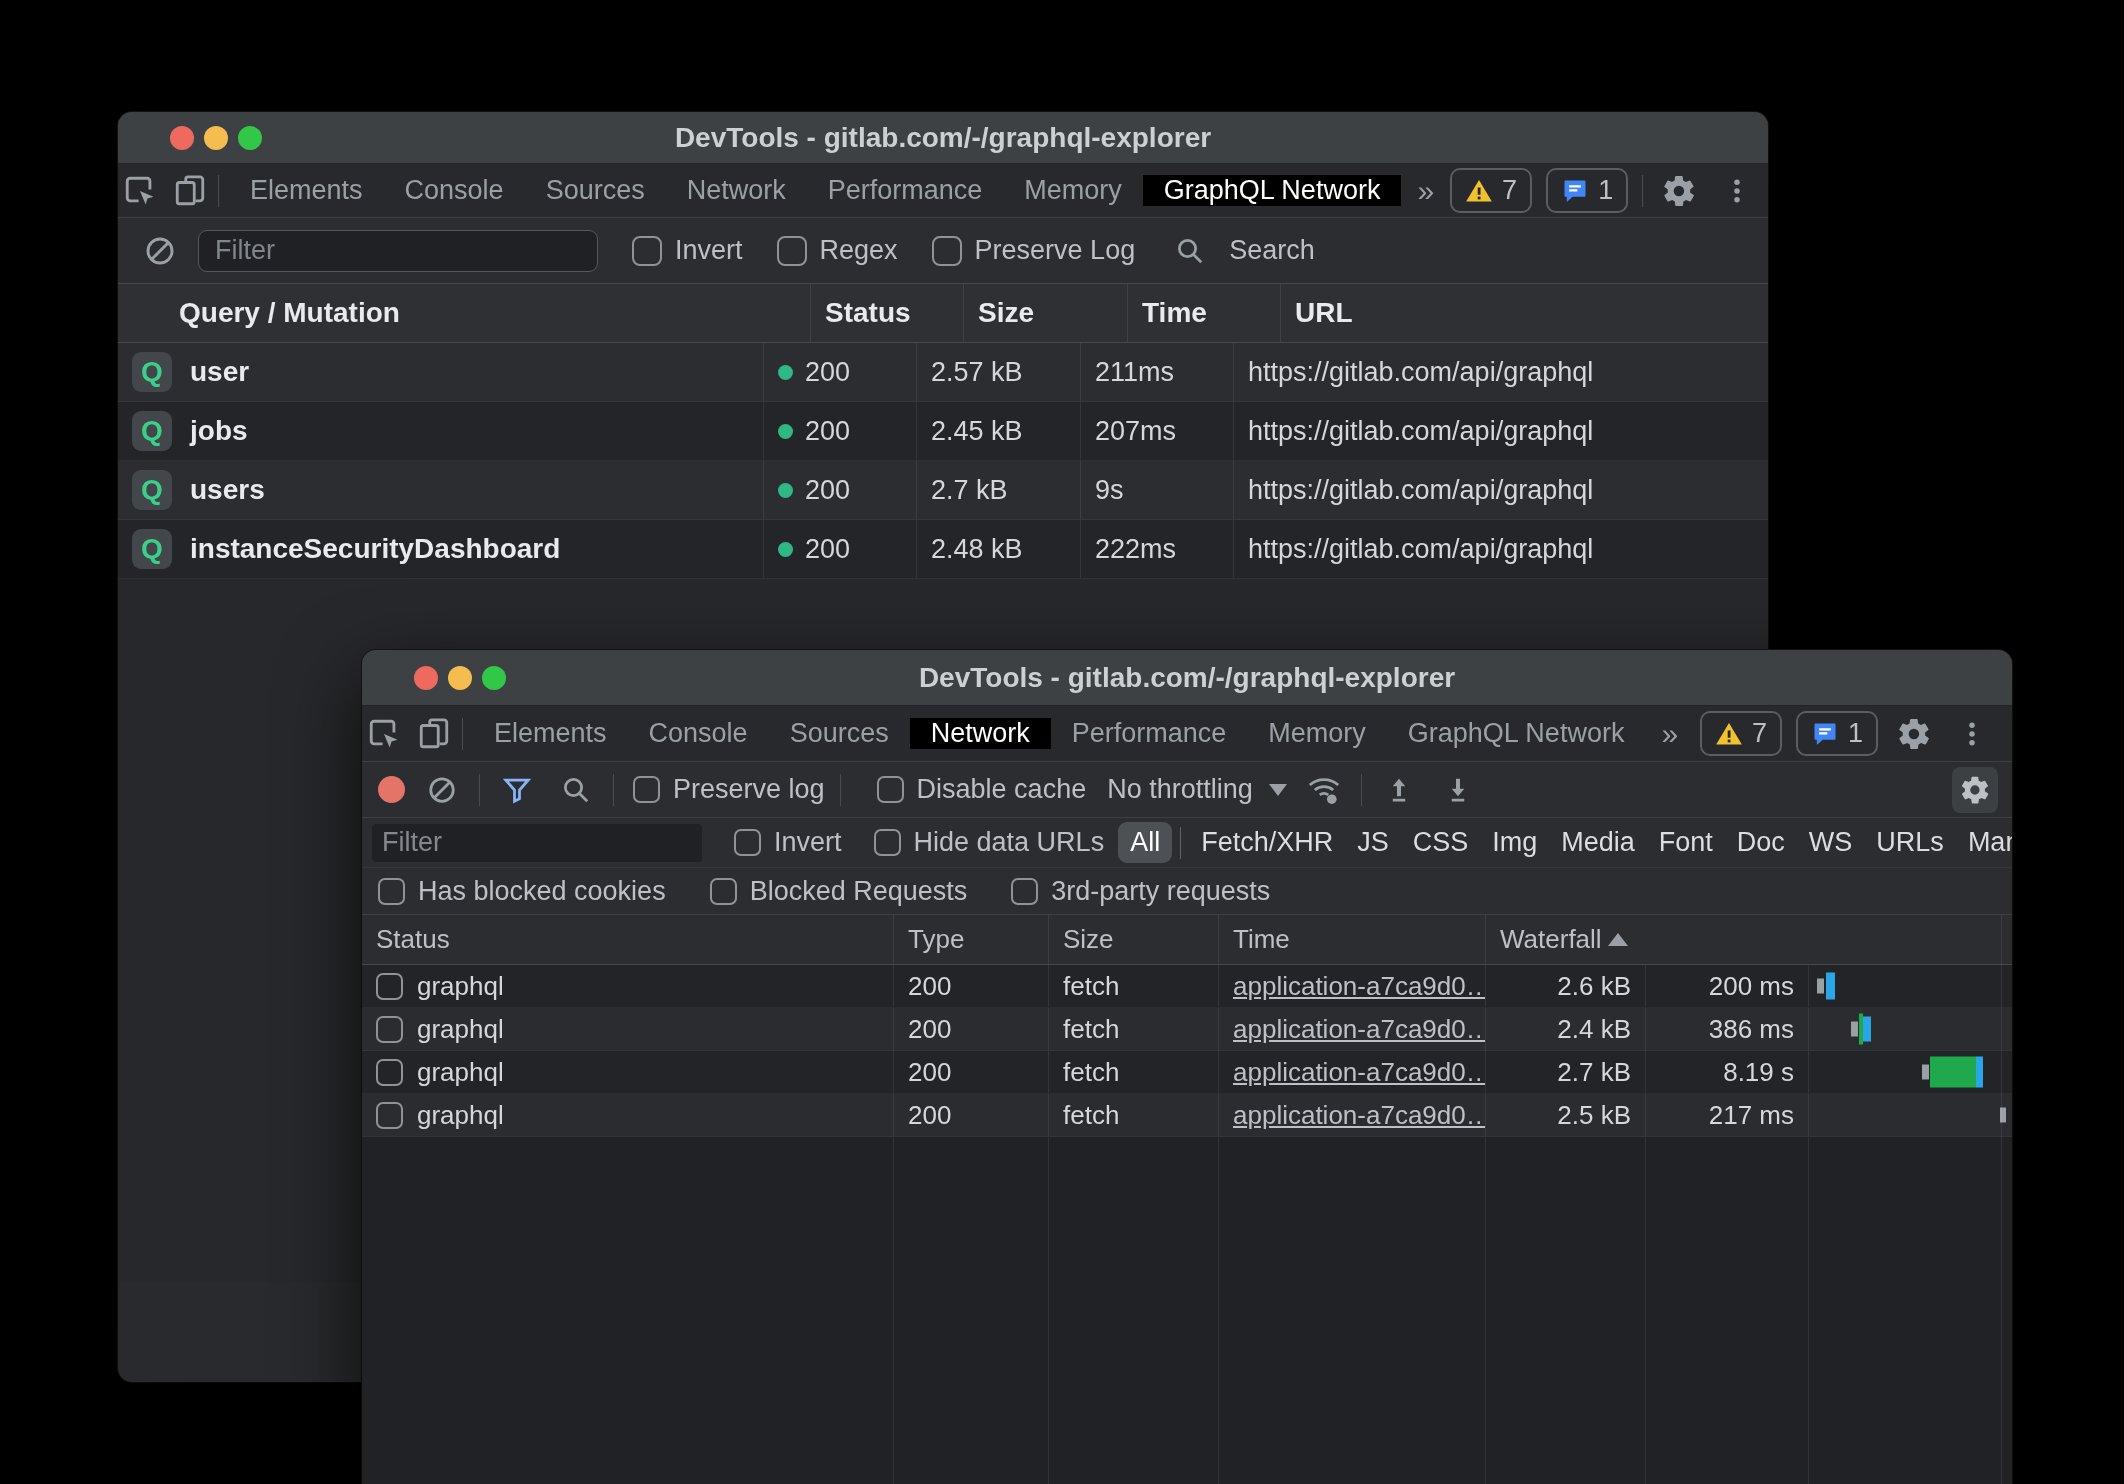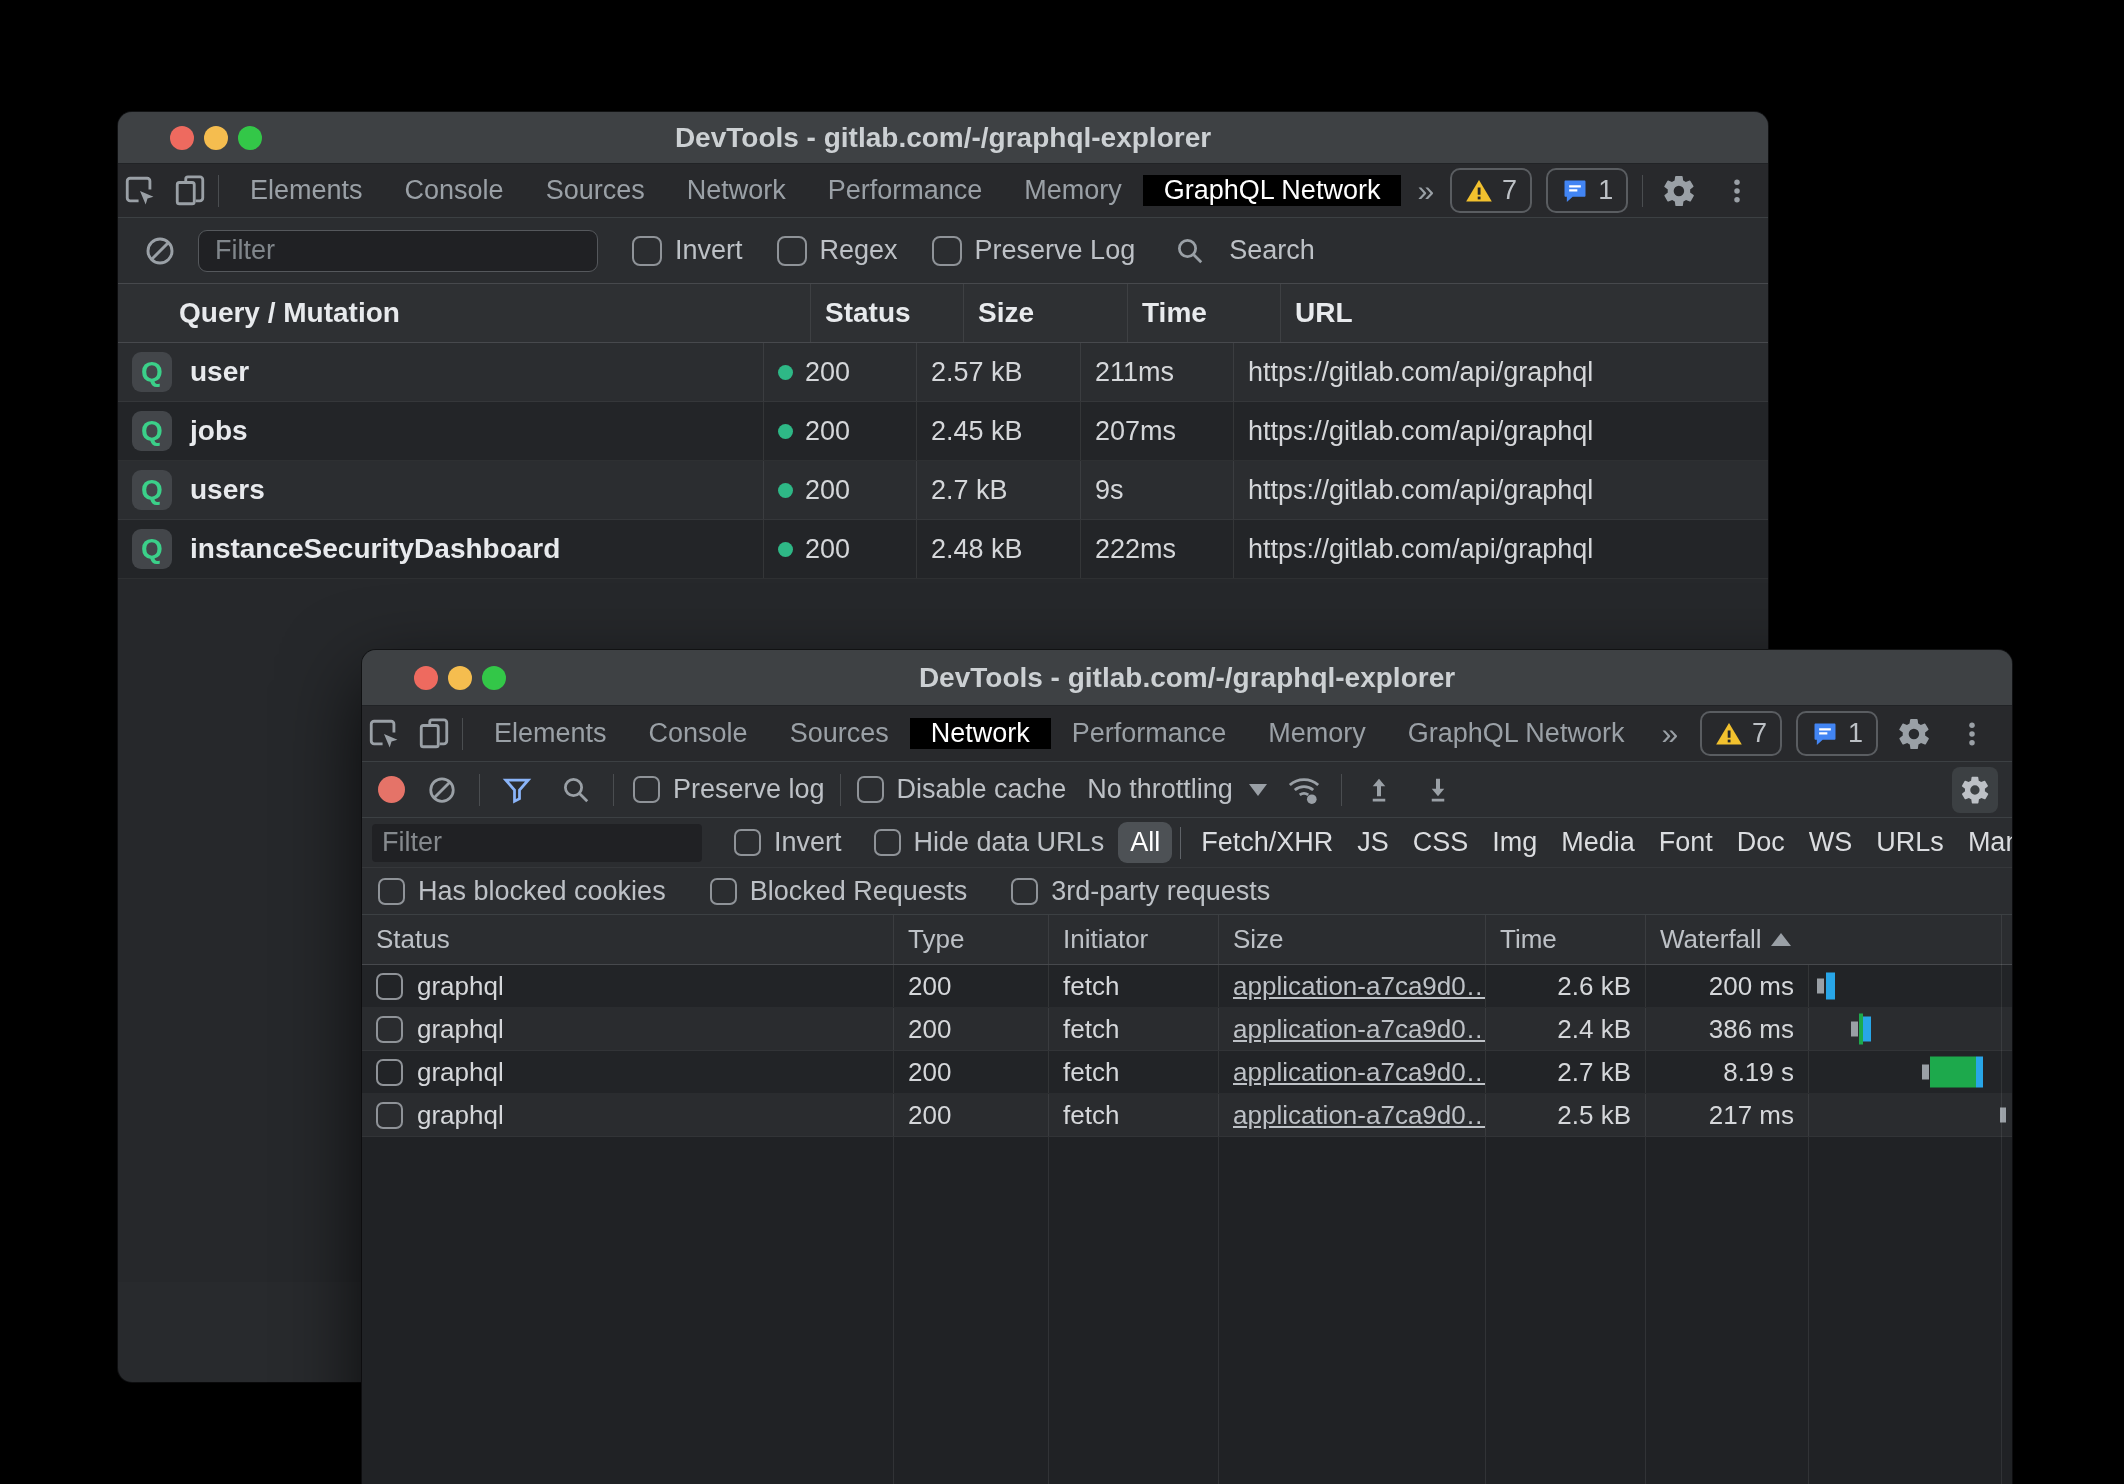--- a/index.html
+++ b/index.html
@@ -430,21 +430,21 @@
           <circle cx="10" cy="10" r="6.5" fill="none" stroke="#9aa0a6" stroke-width="2.2"></circle>
           <line x1="15" y1="15" x2="21" y2="21" stroke="#9aa0a6" stroke-width="2.2"></line>
         </svg>
     </div>
     <div class="vdiv"></div>
     <div class="cb-group" style="margin-left:4px">
       <div class="checkbox cb-sm"></div>
       <span class="cb-label">Preserve log</span>
     </div>
     <div class="vdiv"></div>
-    <div class="cb-group" style="margin-left:1px">
+    <div class="cb-group" style="margin-left:21px">
       <div class="checkbox cb-sm"></div>
       <span class="cb-label">Disable cache</span>
     </div>
     <div class="throttle">
       <span class="throttle-label">No throttling</span>
       <span class="caret-down"></span>
     </div>
     <div class="icon-btn">
       <svg width="34" height="34" viewBox="0 0 24 24">
           <path fill="none" stroke="#9aa0a6" stroke-width="2" d="M2 8.5a15 15 0 0 1 20 0M5.5 12a10 10 0 0 1 13 0M9 15.5a5 5 0 0 1 6 0"></path>
@@ -506,21 +506,20 @@
     <span class="cb-label">Blocked Requests</span>
     <span class="opt-gap"></span>
     <div class="checkbox cb-sm"></div>
     <span class="cb-label">3rd-party requests</span>
   </div>
 
   <div class="w2-body">
     <div class="w2-grid w2-head">
       <div class="cell">Status</div>
       <div class="cell">Type</div>
-      <div class="cell">Initiator</div>
       <div class="cell">Size</div>
       <div class="cell">Time</div>
       <div class="cell wf-cell" style="padding:0 14px;display:flex;align-items:center">
         <span>Waterfall</span>
         <span class="sort-arrow"></span>
       </div>
     </div>
 
     <div class="w2-grid w2-row">
       <div class="cell name-cell">

